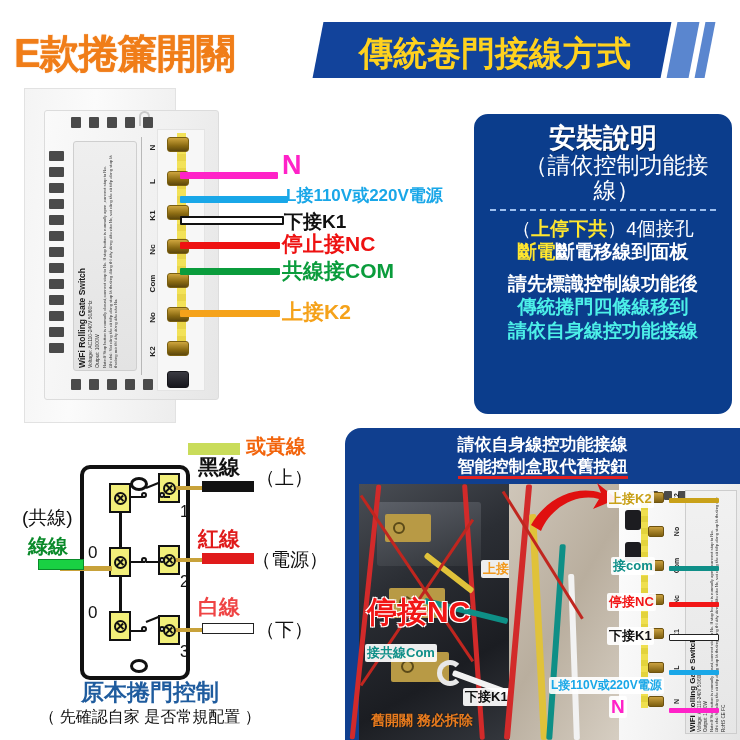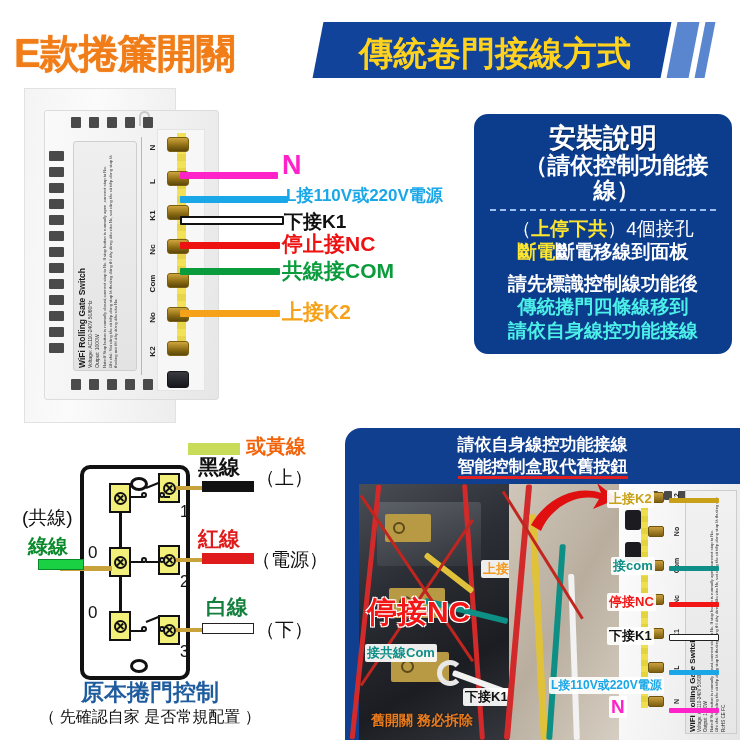--- a/index.html
+++ b/index.html
@@ -116,32 +116,32 @@
   .wire {
     position: absolute; height: 7px; border-radius: 1px;
   }
   .wire.hollow { background: #ffffff; border: 2px solid #111; height: 9px; }
 
   .wlabel { position: absolute; font-weight: bold; white-space: nowrap; }
 
   
   .bluepanel {
     position: absolute; left: 474px; top: 114px;
-    width: 258px; height: 240px;
+    width: 258px; height: 300px;
     background: #0b3d8c; border-radius: 14px;
     border: 2px solid #0b3d8c;
     padding: 8px 6px;
     text-align: center;
   }
   .bp-title {
     font-size: 27px; font-weight: bold; color: #ffffff;
     line-height: 1.08; letter-spacing: 0px;
     text-shadow: 1px 1px 0 #06255a;
   }
-  .bp-title2 { font-size: 23px; font-weight: bold; color: #ffffff; line-height:1.1;margin-left:27px; }
+  .bp-title2 { font-size: 23px; font-weight: normal; color: #ffffff; line-height:1.1;margin-left:27px; }
   .bp-div {
     margin: 5px 8px 6px 8px; height: 0;
     border-top: 2px dashed #9fc0ee;
   }
   .bp-line { font-size: 19px; color: #ffffff; line-height: 1.24; }
   .bp-hl { color: #ffe62e; font-weight: bold; }
   .bp-cy { color: #4cf0e8; }
   .bp-bold { font-weight: bold; }
 
   
@@ -445,21 +445,21 @@
     <div class="dlabel" style="left:198px; top:28px; font-size:21px; color:#111;">黑線</div>
     <div class="dlabel thin" style="left:256px; top:40px; font-size:19px; color:#111;">（上）</div>
 
     <div class="dwire-tail" style="left:176px; top:133px; width:36px;"></div>
     <div class="dwire" style="left:202px; top:128px; width:52px; background:#e01b1b;"></div>
     <div class="dlabel" style="left:198px; top:100px; font-size:21px; color:#e01b1b;">紅線</div>
     <div class="dlabel thin" style="left:252px; top:122px; font-size:19px; color:#111;font-family:Liberation Serif, serif;">（電源）</div>
 
     <div class="dwire-tail" style="left:176px; top:203px; width:36px;"></div>
     <div class="dwire" style="left:202px; top:198px; width:52px; background:#ffffff; border:1.5px solid #222;"></div>
-    <div class="dlabel" style="left:198px; top:168px; font-size:21px; color:#15803d;margin-left:8px;">白線</div>
+    <div class="dlabel" style="left:198px; top:168px; font-size:21px; color:#ef4444;">白線</div>
     <div class="dlabel thin" style="left:256px; top:192px; font-size:19px; color:#111;">（下）</div>
 
     <div class="diag-cap">原本捲門控制</div>
     <div class="diag-sub">（ 先確認自家 是否常規配置 ）</div>
   </div>
 
   <div class="photo">
     <div class="photo-title">
       <span>請依自身線控功能接線</span><br>
       <span class="ul-red">智能控制盒取代舊按鈕</span>

